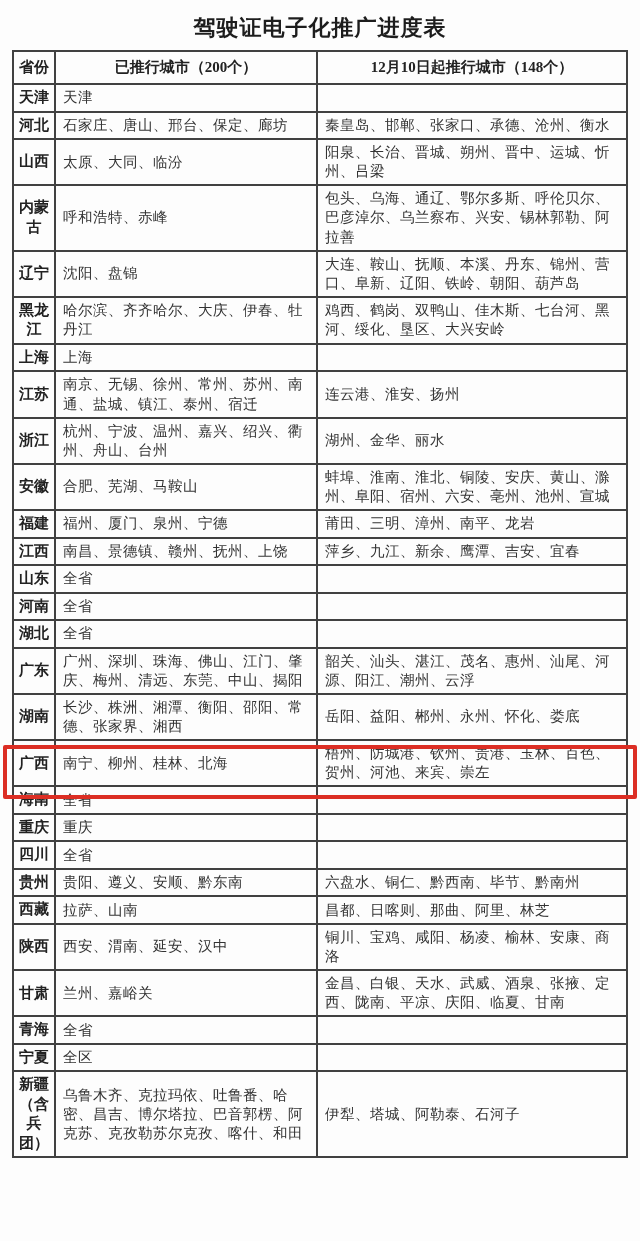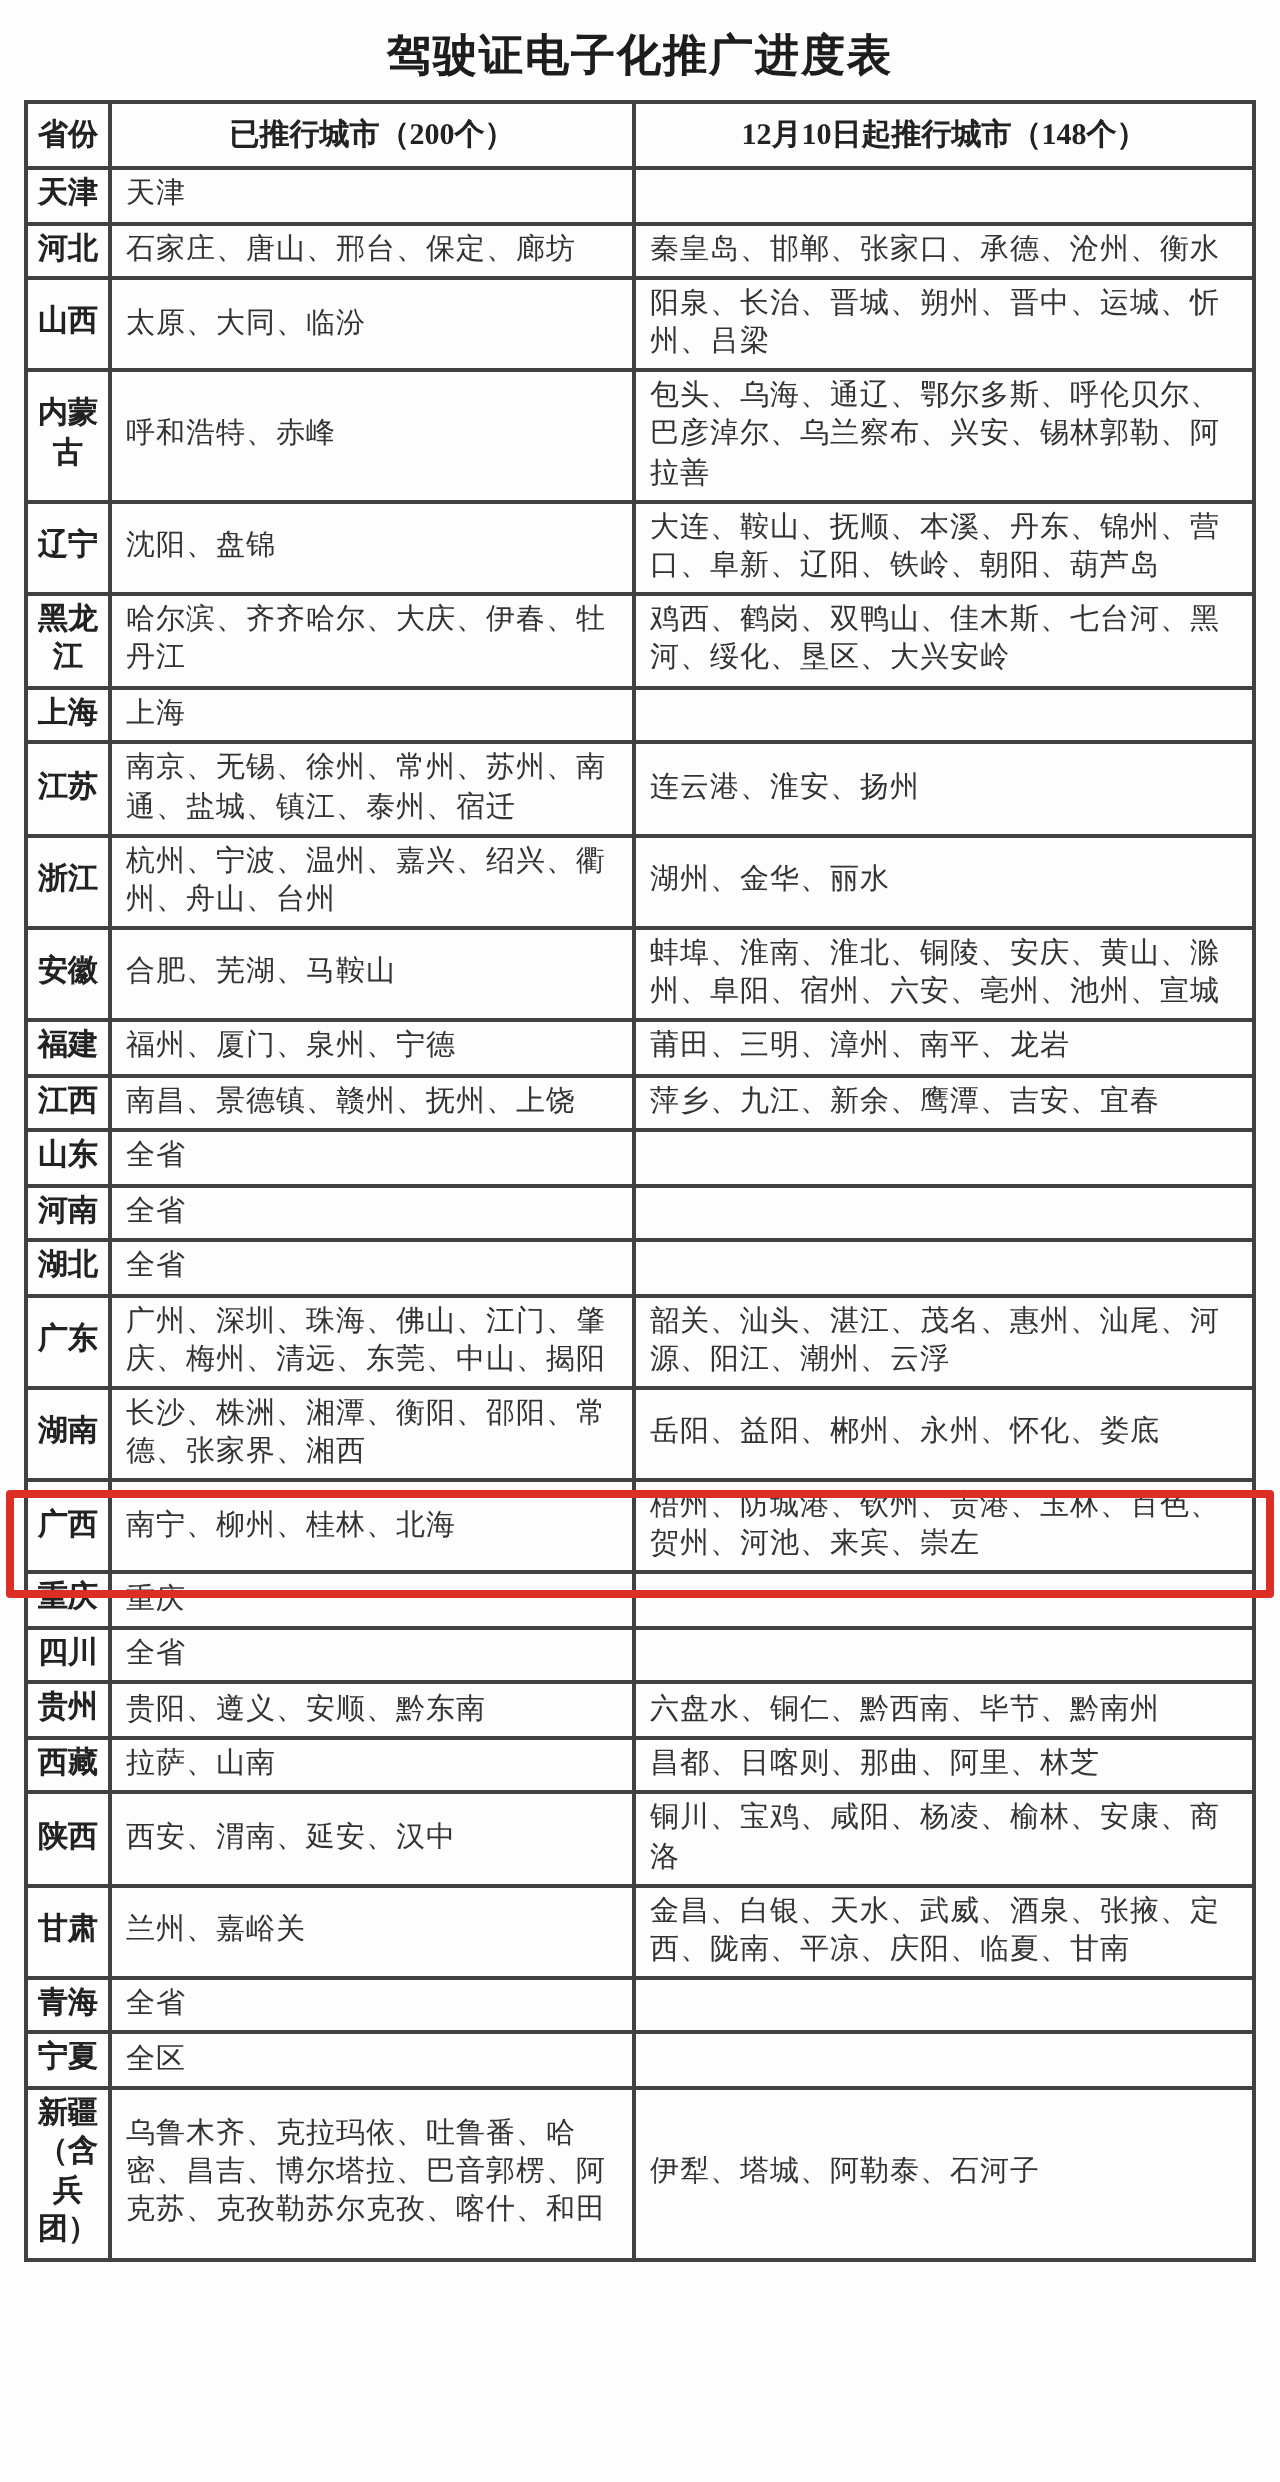--- a/index.html
+++ b/index.html
@@ -192,20 +192,25 @@
     <td class="cities">长沙、株洲、湘潭、衡阳、邵阳、常德、张家界、湘西</td>
     <td class="cities">岳阳、益阳、郴州、永州、怀化、娄底</td>
   </tr>
 
   <tr>
     <td class="province">广西</td>
     <td class="cities">南宁、柳州、桂林、北海</td>
     <td class="cities">梧州、防城港、钦州、贵港、玉林、百色、贺州、河池、来宾、崇左</td>
   </tr>
 
+  <tr>
+    <td class="province">海南</td>
+    <td class="cities">全省</td>
+    <td class="cities"></td>
+  </tr>
 
   <tr>
     <td class="province">重庆</td>
     <td class="cities">重庆</td>
     <td class="cities"></td>
   </tr>
 
   <tr>
     <td class="province">四川</td>
     <td class="cities">全省</td>

